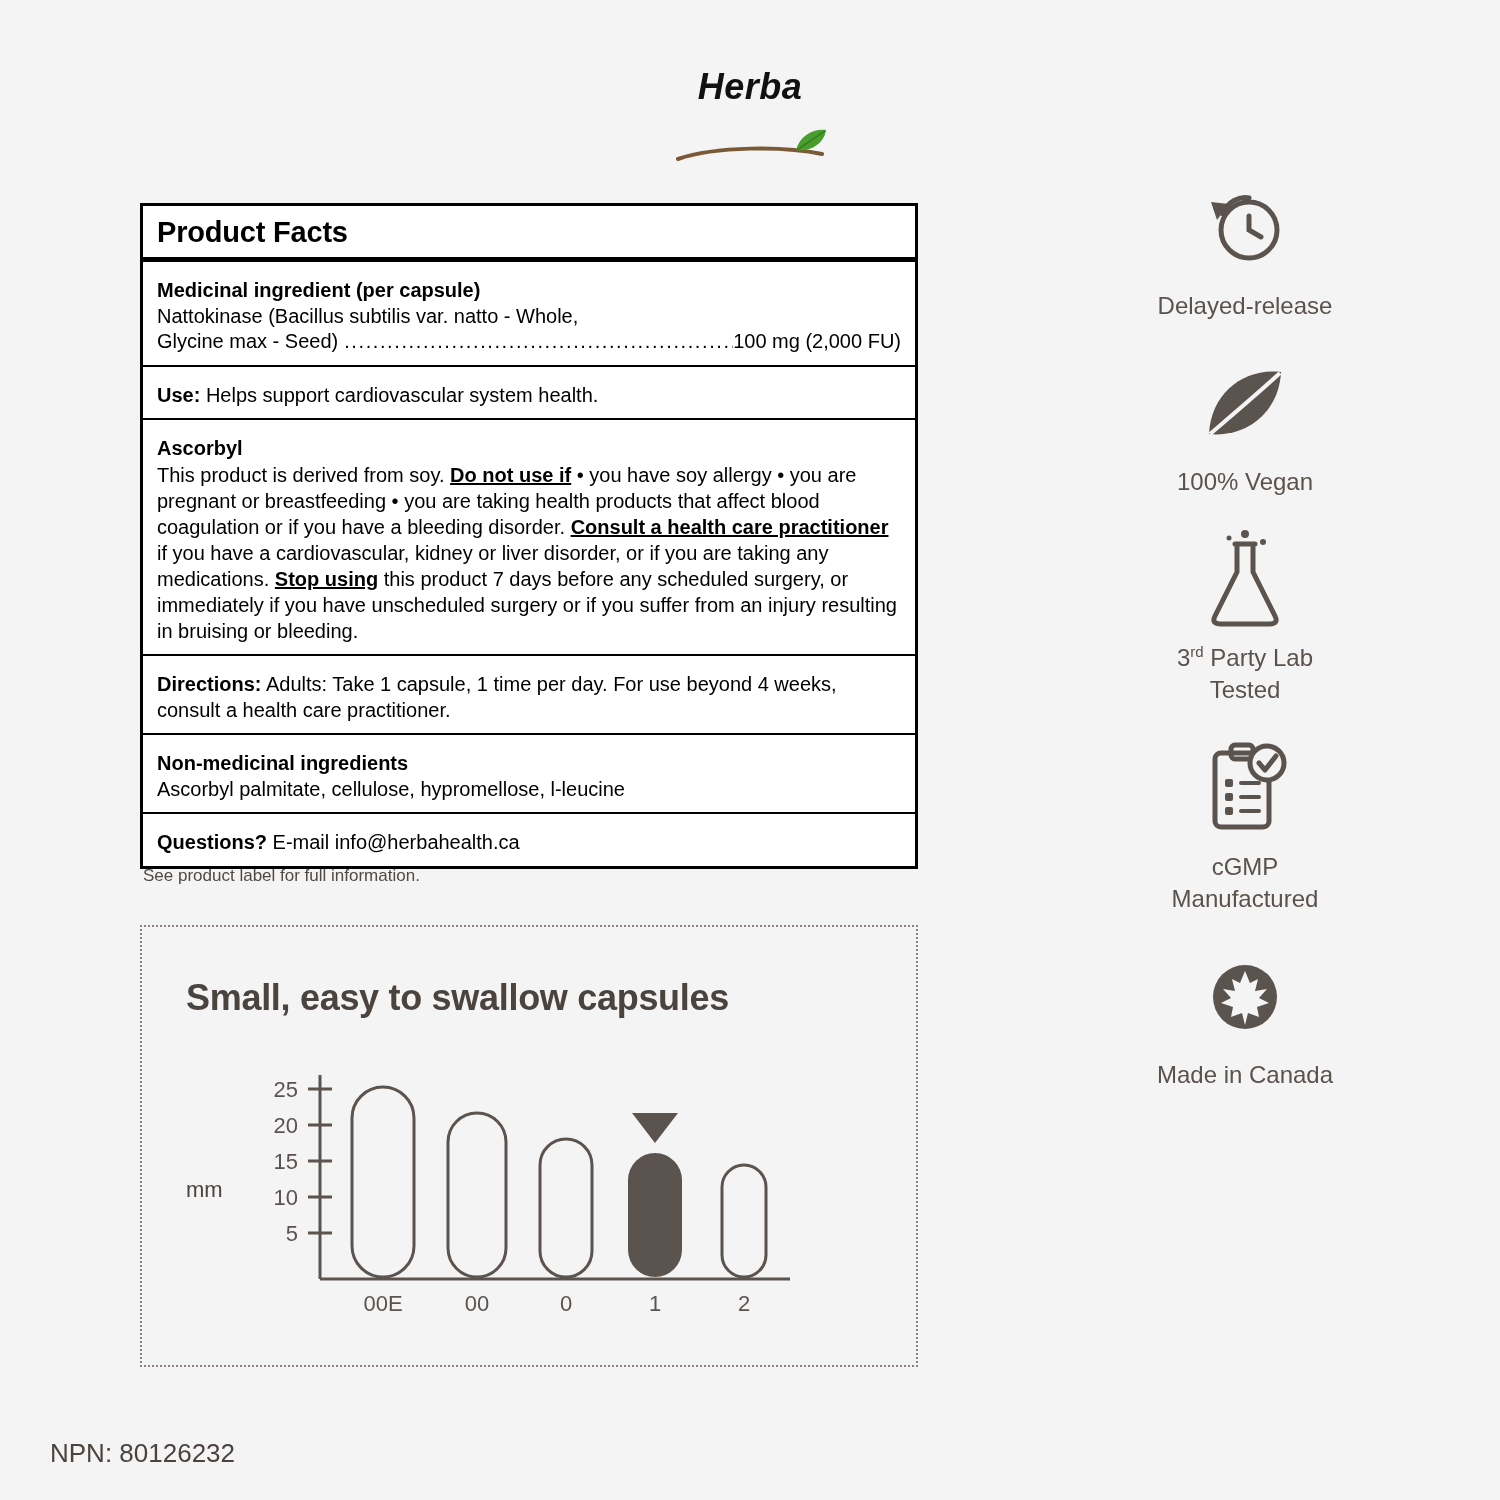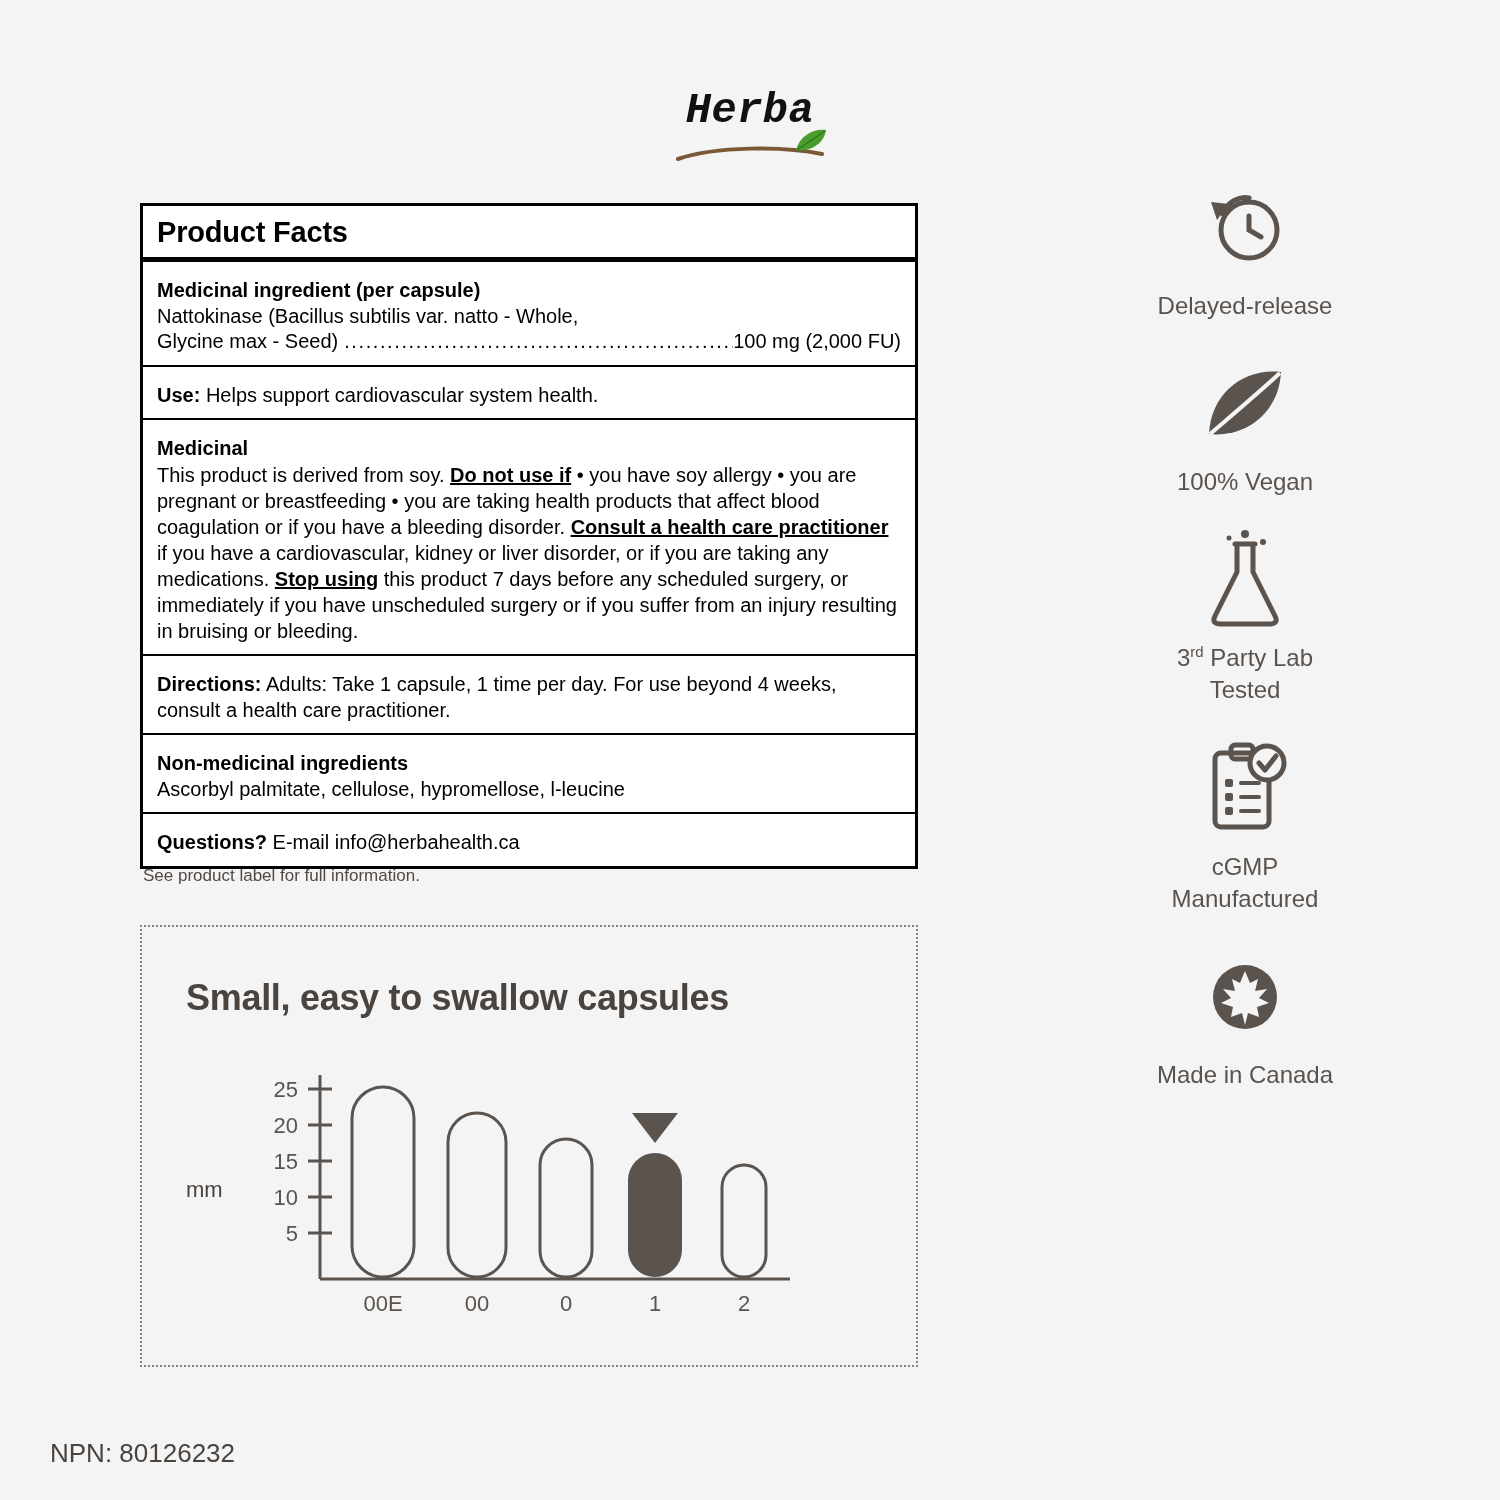--- a/index.html
+++ b/index.html
@@ -17,29 +17,28 @@
     overflow: hidden;
   }
 
   
   .brand {
     position: absolute;
     top: 66px; left: 0; width: 1500px;
     text-align: center;
   }
   .brand-word {
-    font-family: Liberation Mono, monospace;
+    font-family: Liberation Sans, sans-serif;
     font-style: italic;
     font-weight: bold;
-    font-size: 42px;
+    font-size: 36px;
     letter-spacing: 0.5px;
     color: #111;
     display: inline-block;
     position: relative;
-    margin-top: 21px;
   }
   .brand-swoosh {
     position: absolute;
     top: 78px; left: 50%;
     transform: translateX(-50%);
     width: 148px; height: 18px;
   }
   .brand-leaf {
     position: absolute;
     top: 62px; left: 50%;
@@ -188,21 +187,21 @@
         <span class="dots">..................................................................................</span>
         <span class="amt">100 mg (2,000 FU)</span>
       </div>
     </div>
 
     <div class="row">
       <span class="hdr">Use:</span><span class="txt"> Helps support cardiovascular system health.</span>
     </div>
 
     <div class="row">
-      <div class="hdr">Medicinal</div>
+      <div class="hdr">Ascorbyl</div>
       <div class="warn-body">
         <span>This product is derived from soy. </span><span class="inline-b">Do not use if</span><span> • you have soy allergy • you are pregnant or breastfeeding • you are taking health products that affect blood coagulation or if you have a bleeding disorder. </span><span class="inline-b">Consult a health care practitioner</span><span> if you have a cardiovascular, kidney or liver disorder, or if you are taking any medications. </span><span class="inline-b">Stop using</span><span> this product 7 days before any scheduled surgery, or immediately if you have unscheduled surgery or if you suffer from an injury resulting in bruising or bleeding.</span>
       </div>
     </div>
 
     <div class="row">
       <span class="hdr">Directions:</span><span class="txt"> Adults: Take 1 capsule, 1 time per day. For use beyond 4 weeks, consult a health care practitioner.</span>
     </div>
 
     <div class="row">

